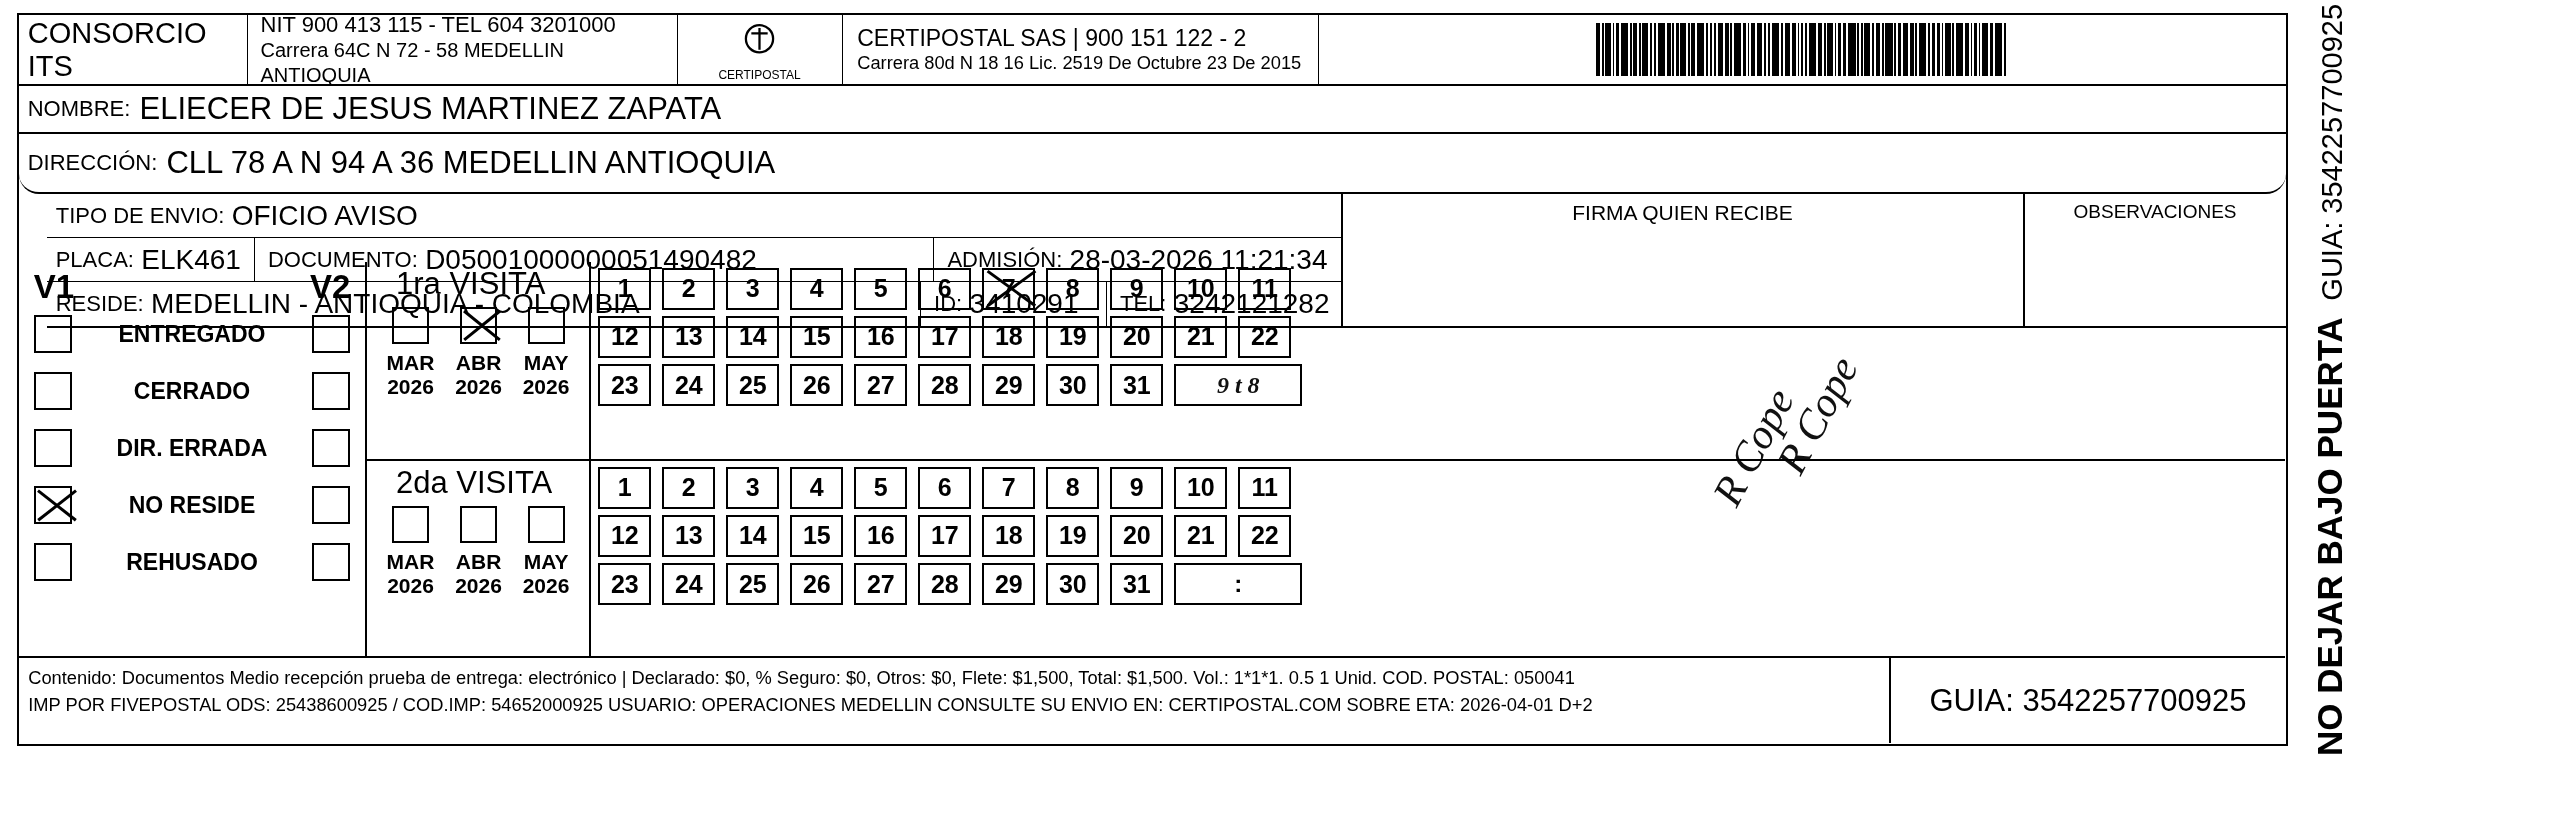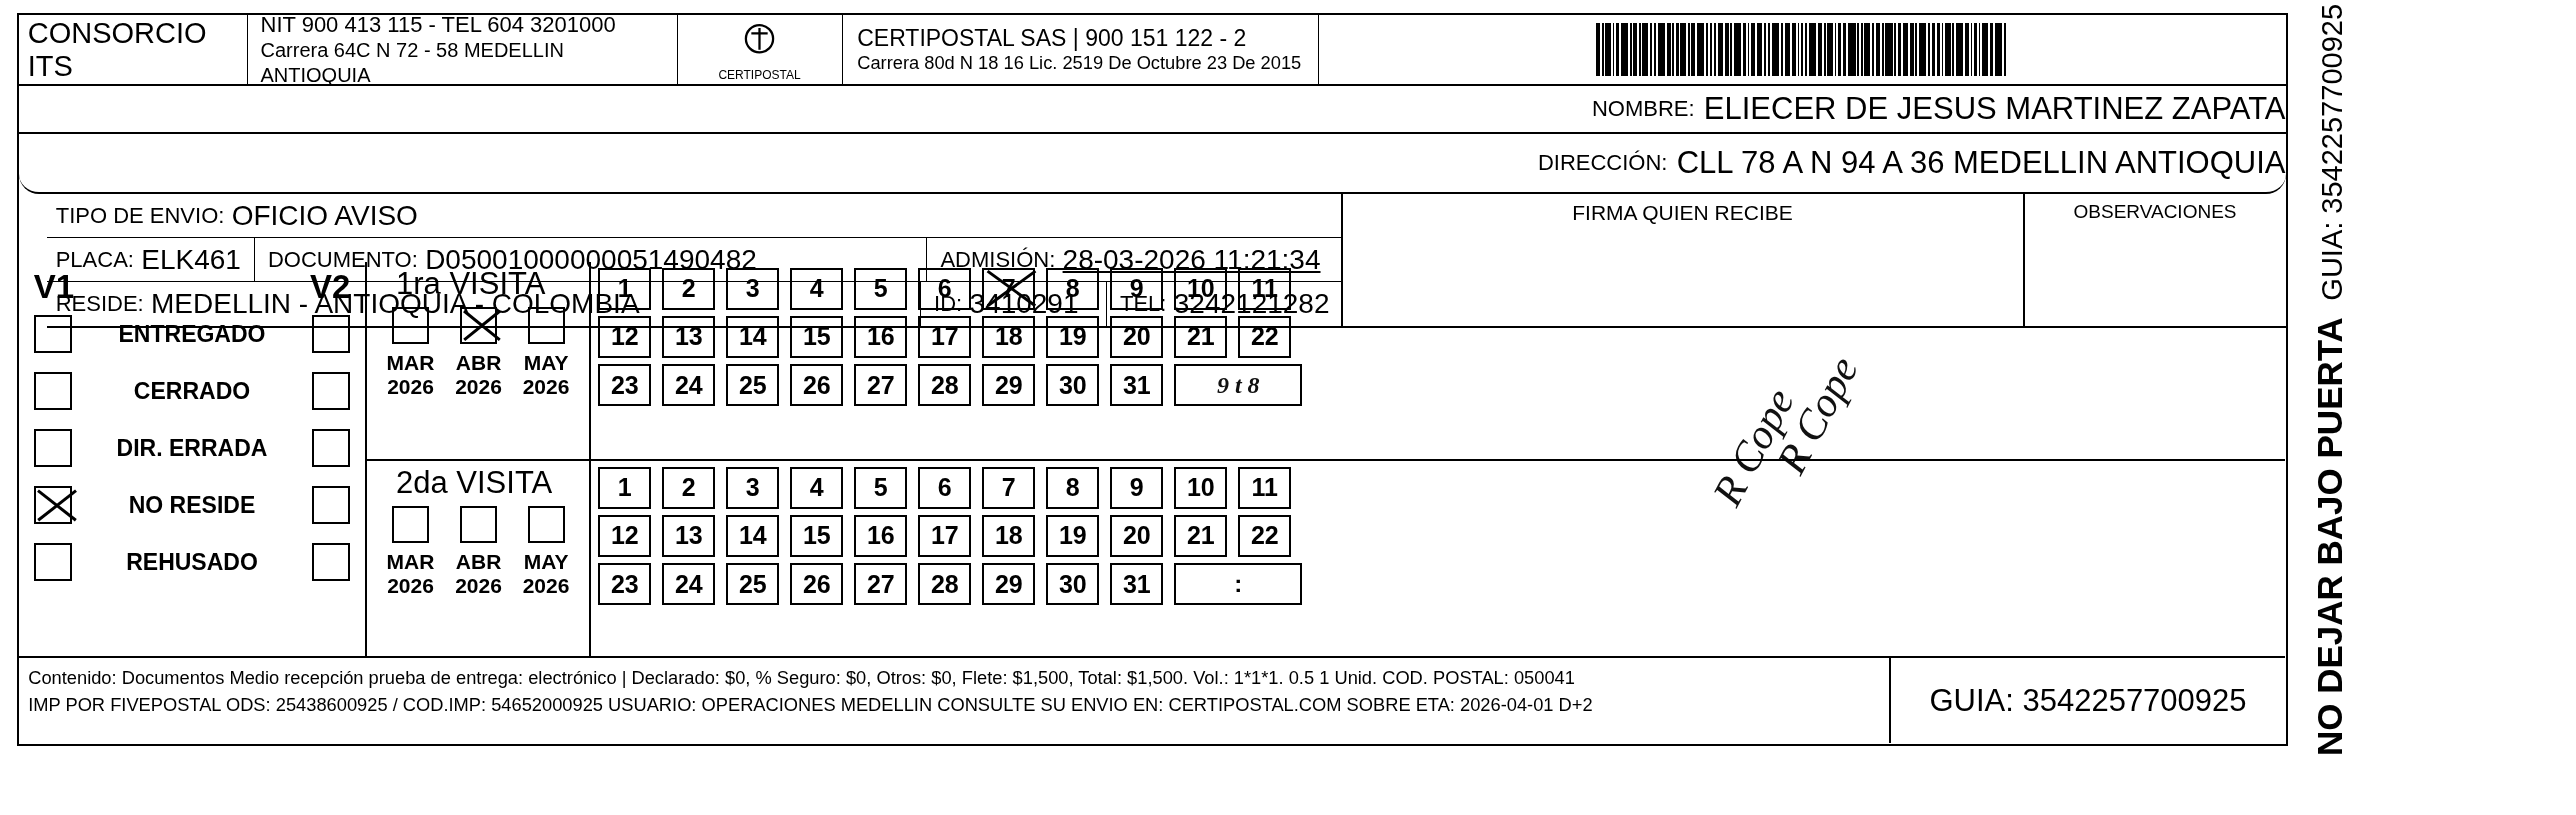--- a/index.html
+++ b/index.html
@@ -1,19 +1,19 @@
 <!DOCTYPE html>
 <html style="font-size:14.7px"><head>
 <meta charset="utf-8">
 <style>
   html,body{margin:0;padding:0;background:#fff;}
   body{font-family:"Liberation Sans", sans-serif; color:#000;}
   #sheet{position:relative;width:2576px;height:815px;background:#fff;}
   .doc{position:absolute;left:16.5px;top:13px;width:2271px;height:733px;border:2.7px solid #000;box-sizing:border-box;}
-  .row{display:flex;border-bottom:2.7px solid #000;box-sizing:border-box;justify-content:flex-end;}
+  .row{display:flex;border-bottom:2.7px solid #000;box-sizing:border-box;}
   .cell{box-sizing:border-box;display:flex;align-items:center;}
   .tiny{font-size:16.5px;}
 
   
   .hdr{height:71px;}
   .hdr .c1{width:229px;padding-left:9.2px;font-size:29px;border-right:1.8px solid #000;height:100%;}
   .hdr .c2{width:430px;padding-left:13px;flex-direction:column;align-items:flex-start;justify-content:center;height:100%;border-right:1.8px solid #000;}
   .hdr .c3{width:165px;justify-content:center;height:100%;border-right:1.8px solid #000;flex-direction:column;}
   .hdr .c4{width:476px;padding-left:14.7px;flex-direction:column;align-items:flex-start;justify-content:center;height:100%;border-right:1.8px solid #000;}
   .hdr .c5{flex:1;justify-content:center;height:100%;}
@@ -213,21 +213,21 @@
           <span class="v">OFICIO AVISO</span>
         </div>
         <div class="lm-row">
           <span class="k">PLACA:</span>
           <span class="v">ELK461</span>
           <span class="sep" style="margin-left:13px;"></span>
           <span class="k" style="padding-left:13px;">DOCUMENTO:</span>
           <span class="v">D05001000000051490482</span>
           <span class="sep" style="margin-left:auto;"></span>
           <span class="k" style="padding-left:13px;text-align:right;">ADMISIÓN:</span>
-          <span class="v" style="padding-right:20px;text-decoration:underline;">28-03-2026 11:21:34</span>
+          <span class="v" style="padding-right:13px;">28-03-2026 11:21:34</span>
         </div>
         <div class="lm-row">
           <span class="k">RESIDE:</span>
           <span class="v">MEDELLIN - ANTIOQUIA - COLOMBIA</span>
           <span class="sep" style="margin-left:auto;"></span>
           <span class="k" style="padding-left:13px;">ID:</span>
           <span class="v">3410291</span>
           <span class="sep" style="margin-left:27.5px;"></span>
           <span class="k" style="padding-left:13px;">TEL:</span>
           <span class="v" style="padding-right:11px;">3242121282</span>

